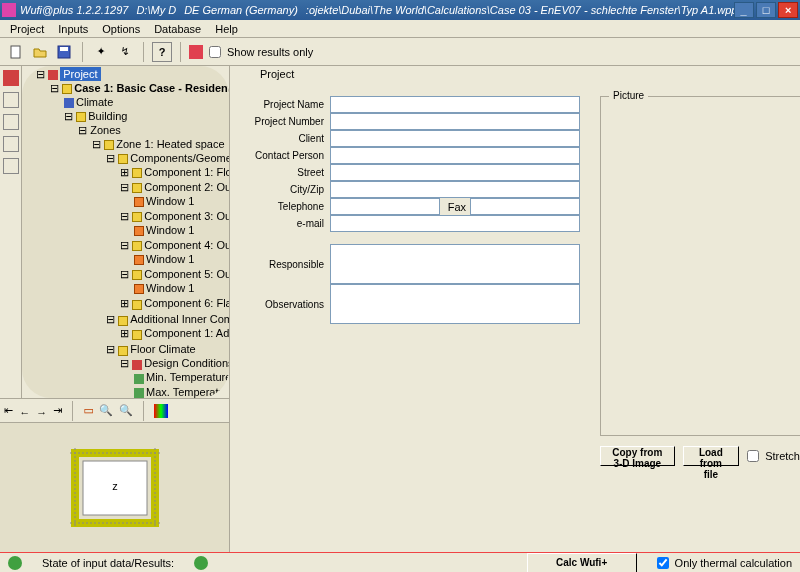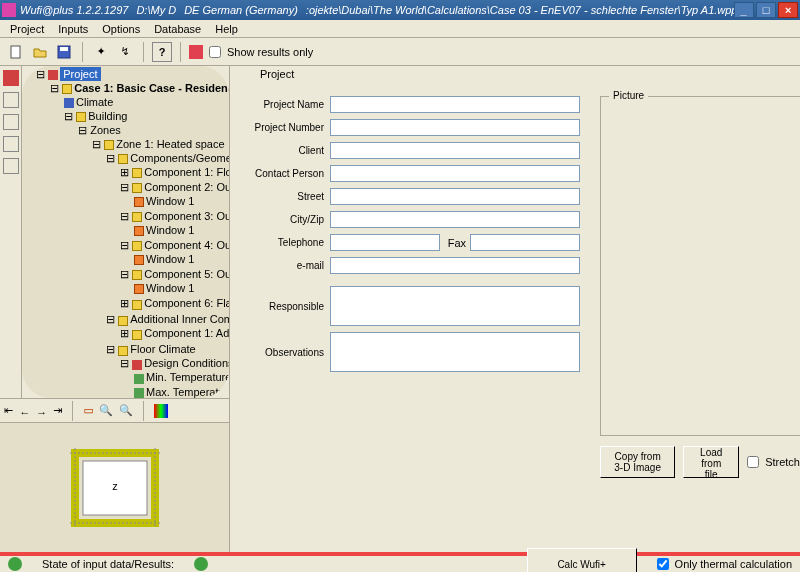--- a/index.html
+++ b/index.html
@@ -43,39 +43,39 @@
 
 .minitool { height: 24px; background: #ece9d8; border-top: 1px solid #aca899; display: flex; align-items: center; padding: 0 4px; gap: 6px; }
 
 .preview { flex: 0 0 130px; background: #e3dfc9; display: flex; align-items: center; justify-content: center; border-top: 1px solid #aca899; }
 .preview .pbox { width: 120px; height: 100px; }
 
 .rightcol { flex: 1; background: #ece9d8; position: relative; }
 .tabhdr { position: absolute; top: 2px; left: 30px; font-size: 11px; }
 
 .form { position: absolute; top: 30px; left: 20px; width: 330px; }
-.frow { display: flex; align-items: center; margin-bottom: 6px; }
+.frow { display: flex; align-items: center; }
 .flbl { width: 80px; text-align: right; padding-right: 6px; font-size: 10px; color: #000; }
 .finput { flex: 1; height: 17px; background: #fff; border: 1px solid #7f9db9; padding: 0 2px; }
 .ftextarea { flex: 1; height: 40px; background: #fff; border: 1px solid #7f9db9; resize: none; }
 .fsmall { width: 90px; }
 .faxlbl { width: 30px; text-align: right; padding-right: 4px; }
 
 .picture-grp { position: absolute; top: 30px; left: 370px; width: 390px; height: 340px; border: 1px solid #aca899; }
 .picture-grp .leg { position: relative; top: -8px; left: 8px; background: #ece9d8; padding: 0 4px; font-size: 10px; }
 
 .picbtns { position: absolute; top: 380px; left: 370px; display: flex; align-items: center; gap: 8px; }
-.btn3d { height: 32px; padding: 0 10px; background: #ece9d8; border: 1px solid #000; border-top-color: #fff; border-left-color: #fff; font-size: 10px; }
+.btn3d { height: 20px; padding: 0 10px; background: #ece9d8; border: 1px solid #000; border-top-color: #fff; border-left-color: #fff; font-size: 10px; font-weight: bold; }
 
 .datebox { position: absolute; top: 392px; left: 50px; display: flex; align-items: center; gap: 6px; }
 .dateinput { display: flex; }
 .dateinput input { width: 70px; height: 17px; border: 1px solid #7f9db9; padding: 0 2px; }
 .dateinput .dd { width: 17px; height: 17px; border: 1px solid #7f9db9; background: #ece9d8; display: flex; align-items: center; justify-content: center; }
 
-.statusbar { position: absolute; bottom: 0; left: 0; right: 0; height: 20px; background: #ece9d8; border-top: 4px solid #ef4444; display: flex; align-items: center; padding: 0 8px; gap: 20px; }
+.statusbar { position: absolute; bottom: 0; left: 0; right: 0; height: 20px; background: #ece9d8; border-top: 1px solid #ef4444; display: flex; align-items: center; padding: 0 8px; gap: 20px; }
 .statusbar .sico { width: 14px; height: 14px; border-radius: 50%; background: #40a040; }
 </style>
 </head>
 <body>
 
 <div class="titlebar">
   <div class="ico"></div>
   <span class="ttl">Wufi@plus 1.2.2.1297</span>
   <span class="ttl">D:\My D</span>
   <span class="lang">DE German (Germany)</span>

